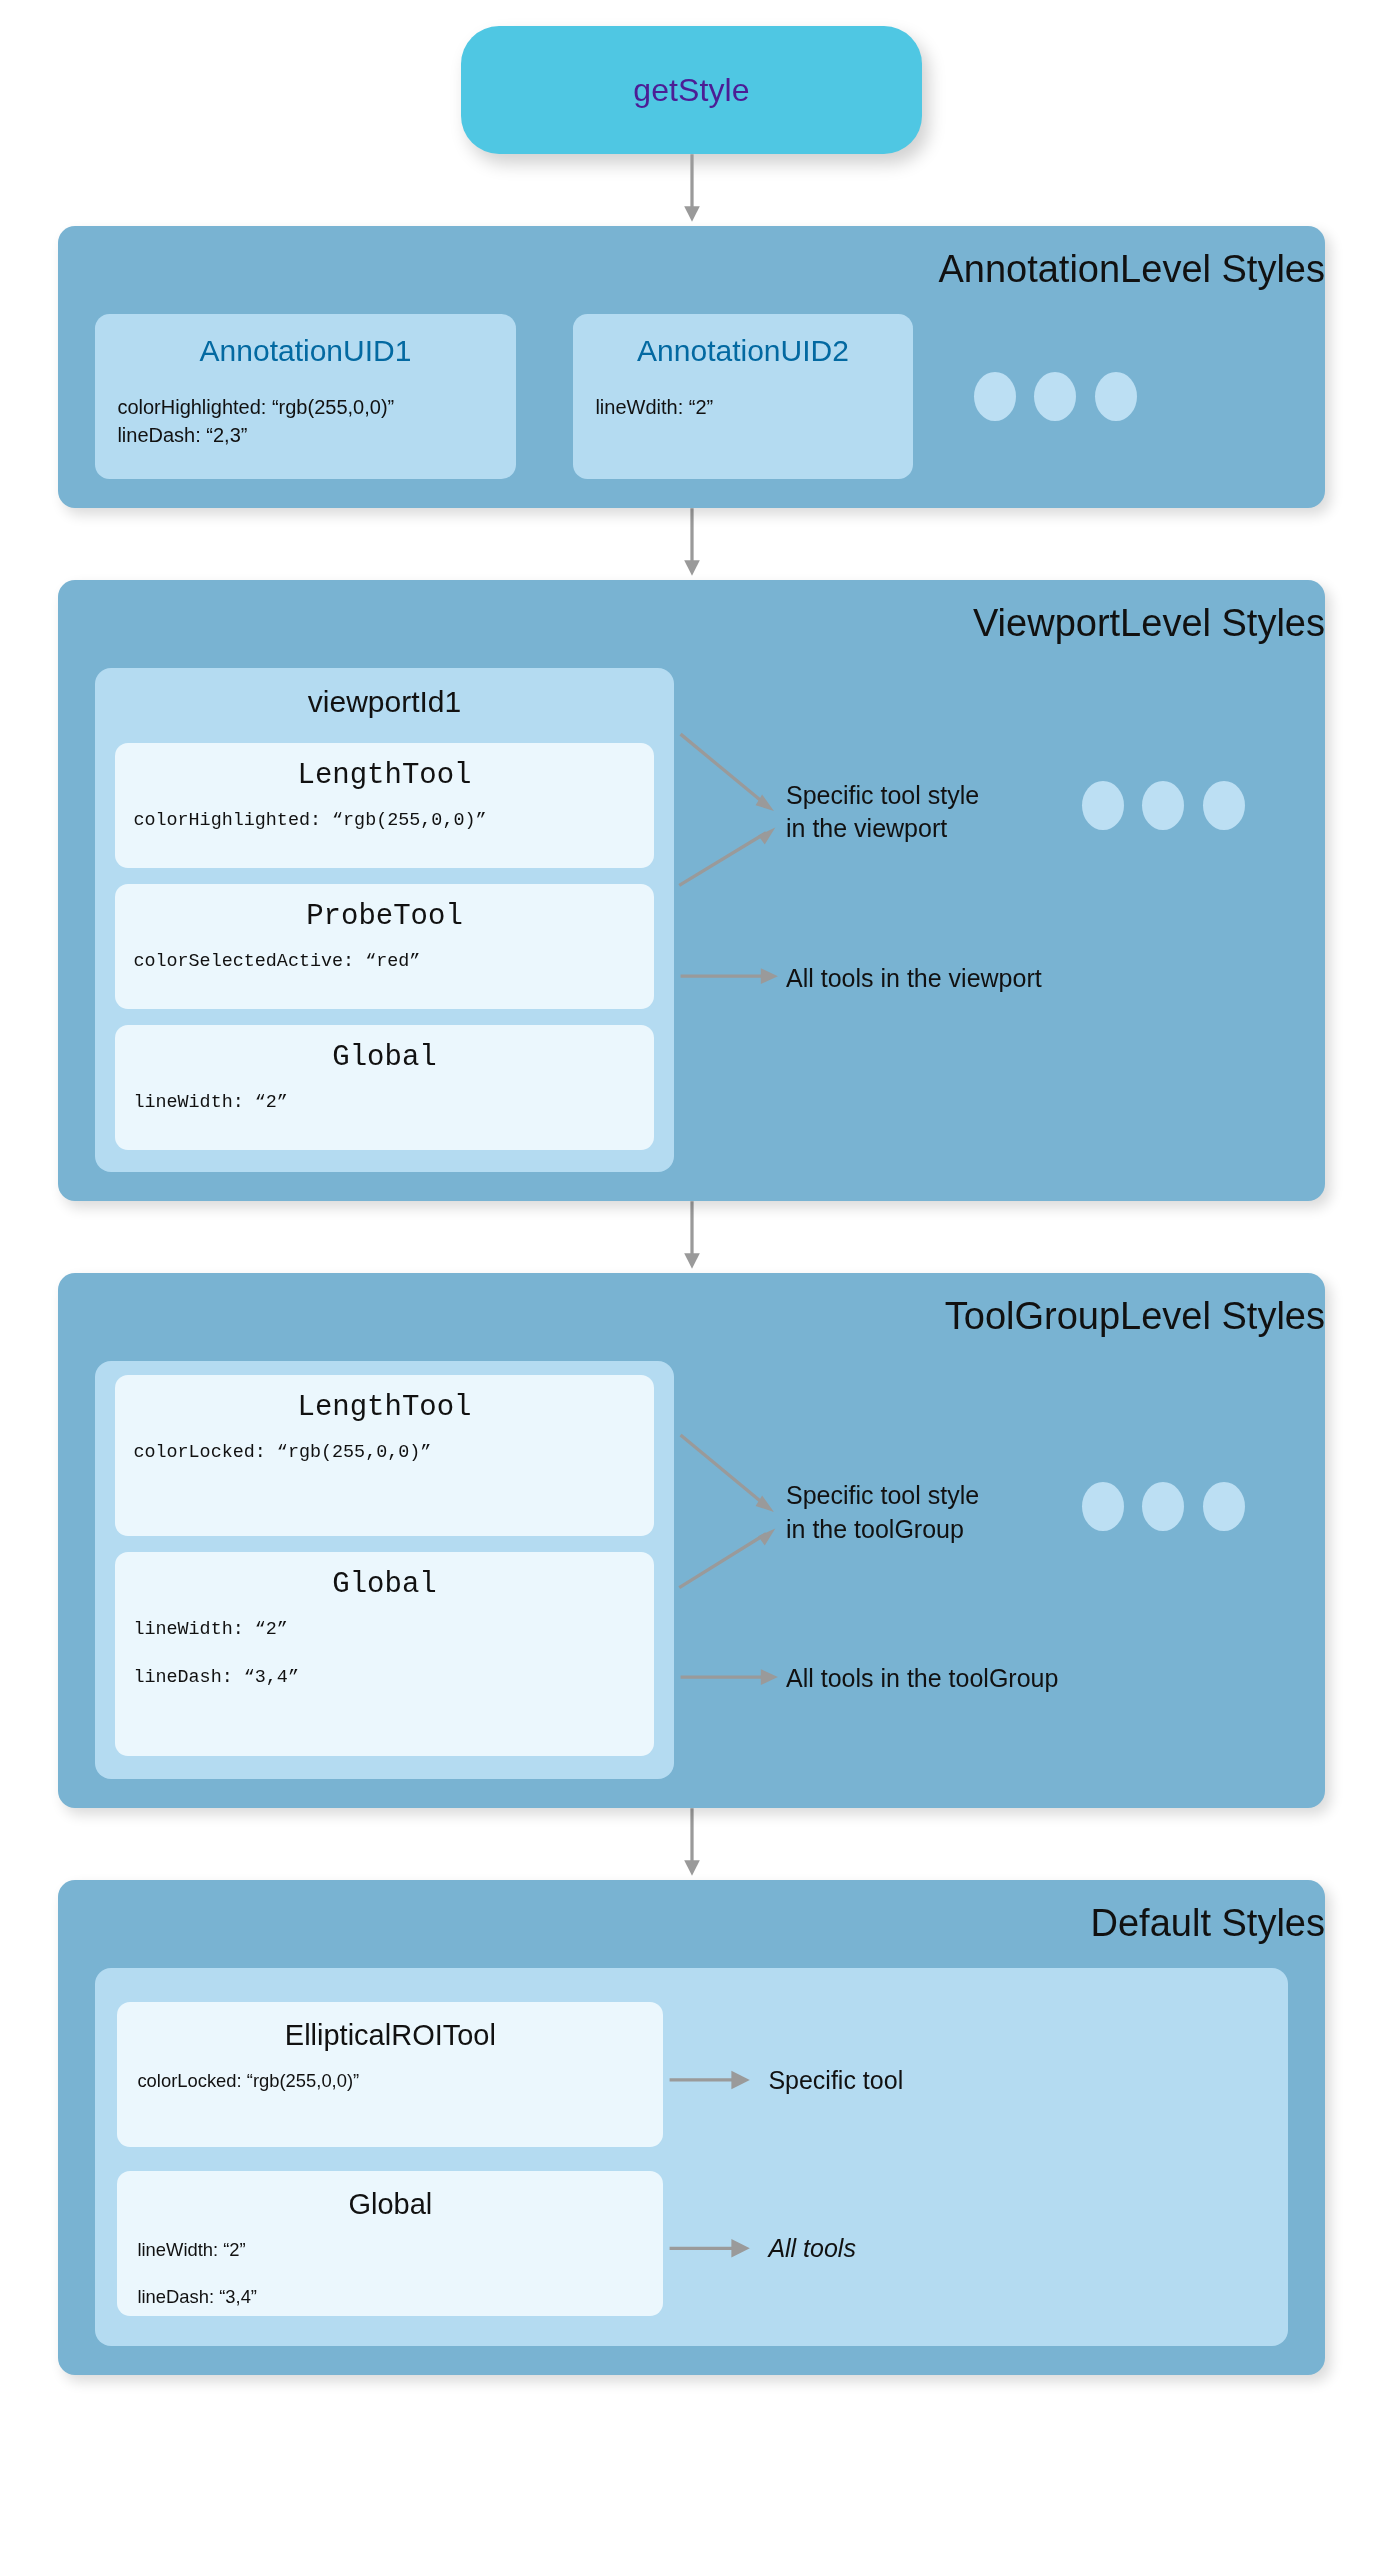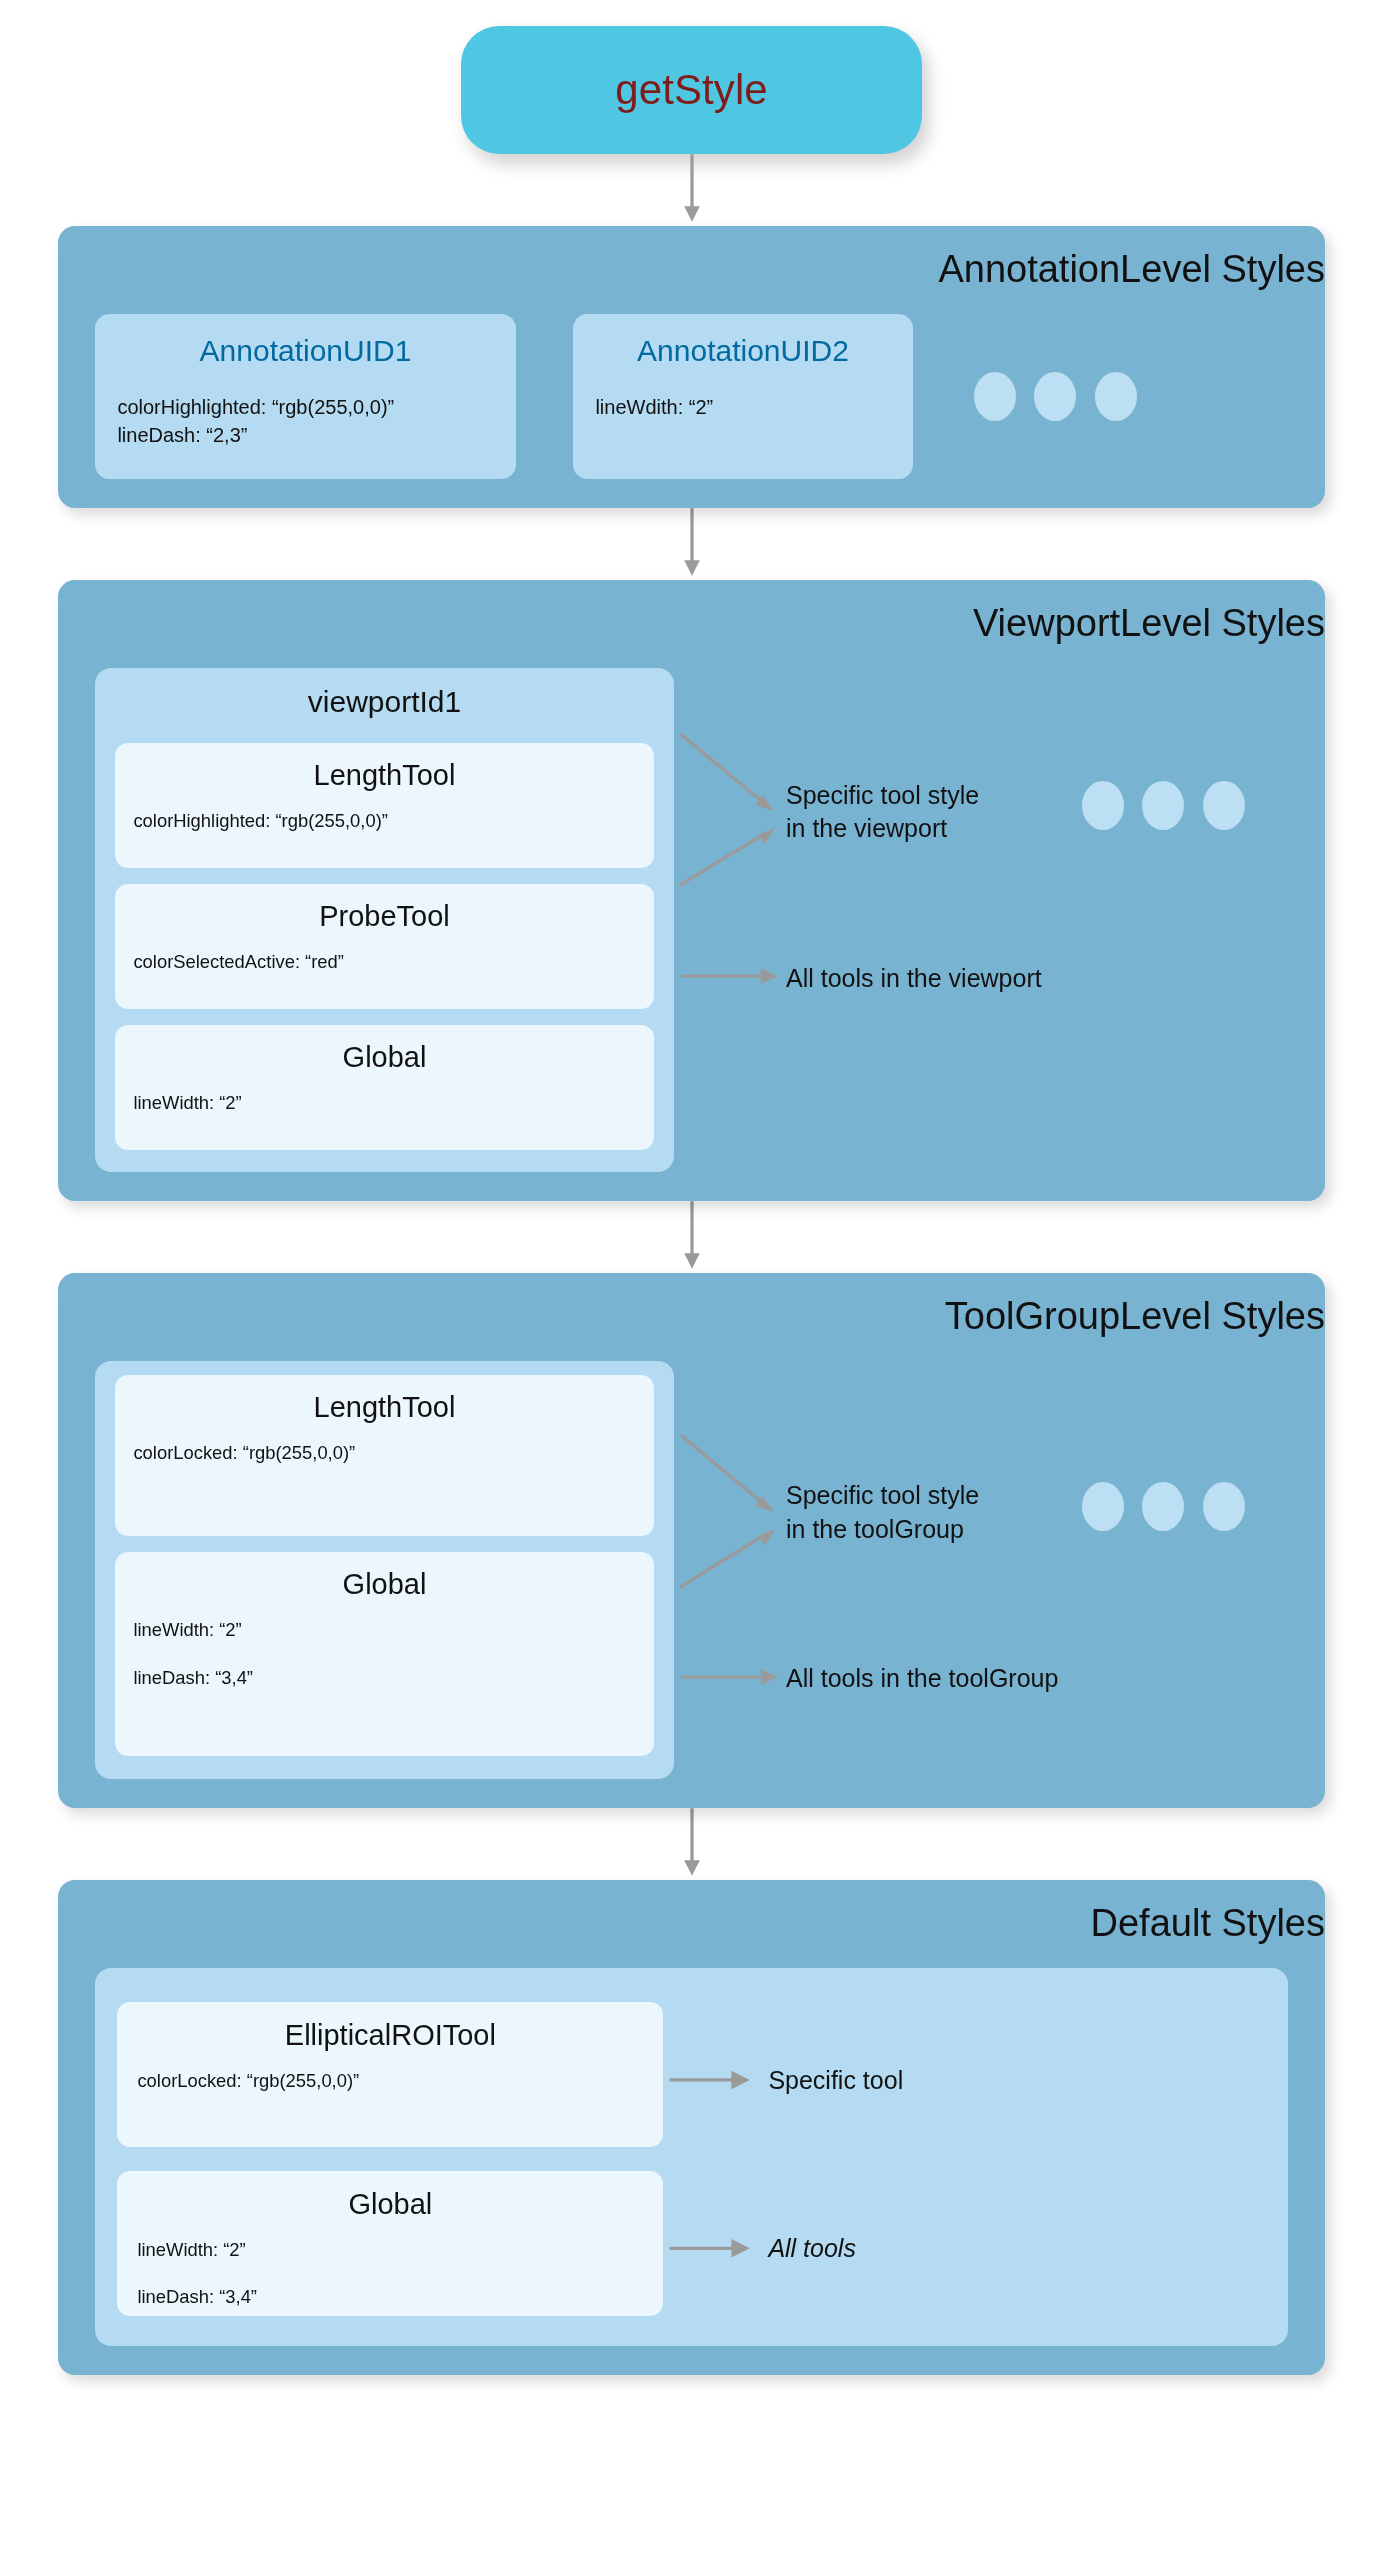--- a/index.html
+++ b/index.html
@@ -25,22 +25,22 @@
     width: 461px;
     height: 128px;
     border-radius: 38px;
     background: #4FC7E3;
     display: flex;
     align-items: center;
     justify-content: center;
     box-shadow: 6.6px 9.2px 17px rgba(0,0,0,0.18);
   }
   .pill-label {
-    font-size: 42px;
-    color: #7f1d1d;
+    font-size: 32px;
+    color: #4c1d95;
     letter-spacing: 0.1px;
   }
 
   
   .connector {
     display: flex;
     justify-content: center;
     height: 72px;
   }
   .connector svg { display: block; overflow: visible; }
@@ -120,20 +120,21 @@
     font-size: 30px;
     color: #111111;
     margin: 2.6px 0 24px 0;
   }
 
   .tool-card {
     background: #EBF7FD;
     border-radius: 13px;
     padding: 16px 18.4px 16px 18.4px;
     margin-bottom: 16px;
+    font-family: Liberation Mono, monospace;
   }
   .tool-card:last-child { margin-bottom: 0; }
   .tool-card.h1 { height: 125px; }
   .tool-card.h2 { height: 161px; }
   .tool-card.h3 { height: 204px; }
   .tool-title {
     text-align: center;
     font-size: 29px;
     color: #111111;
     margin-bottom: 17px;

